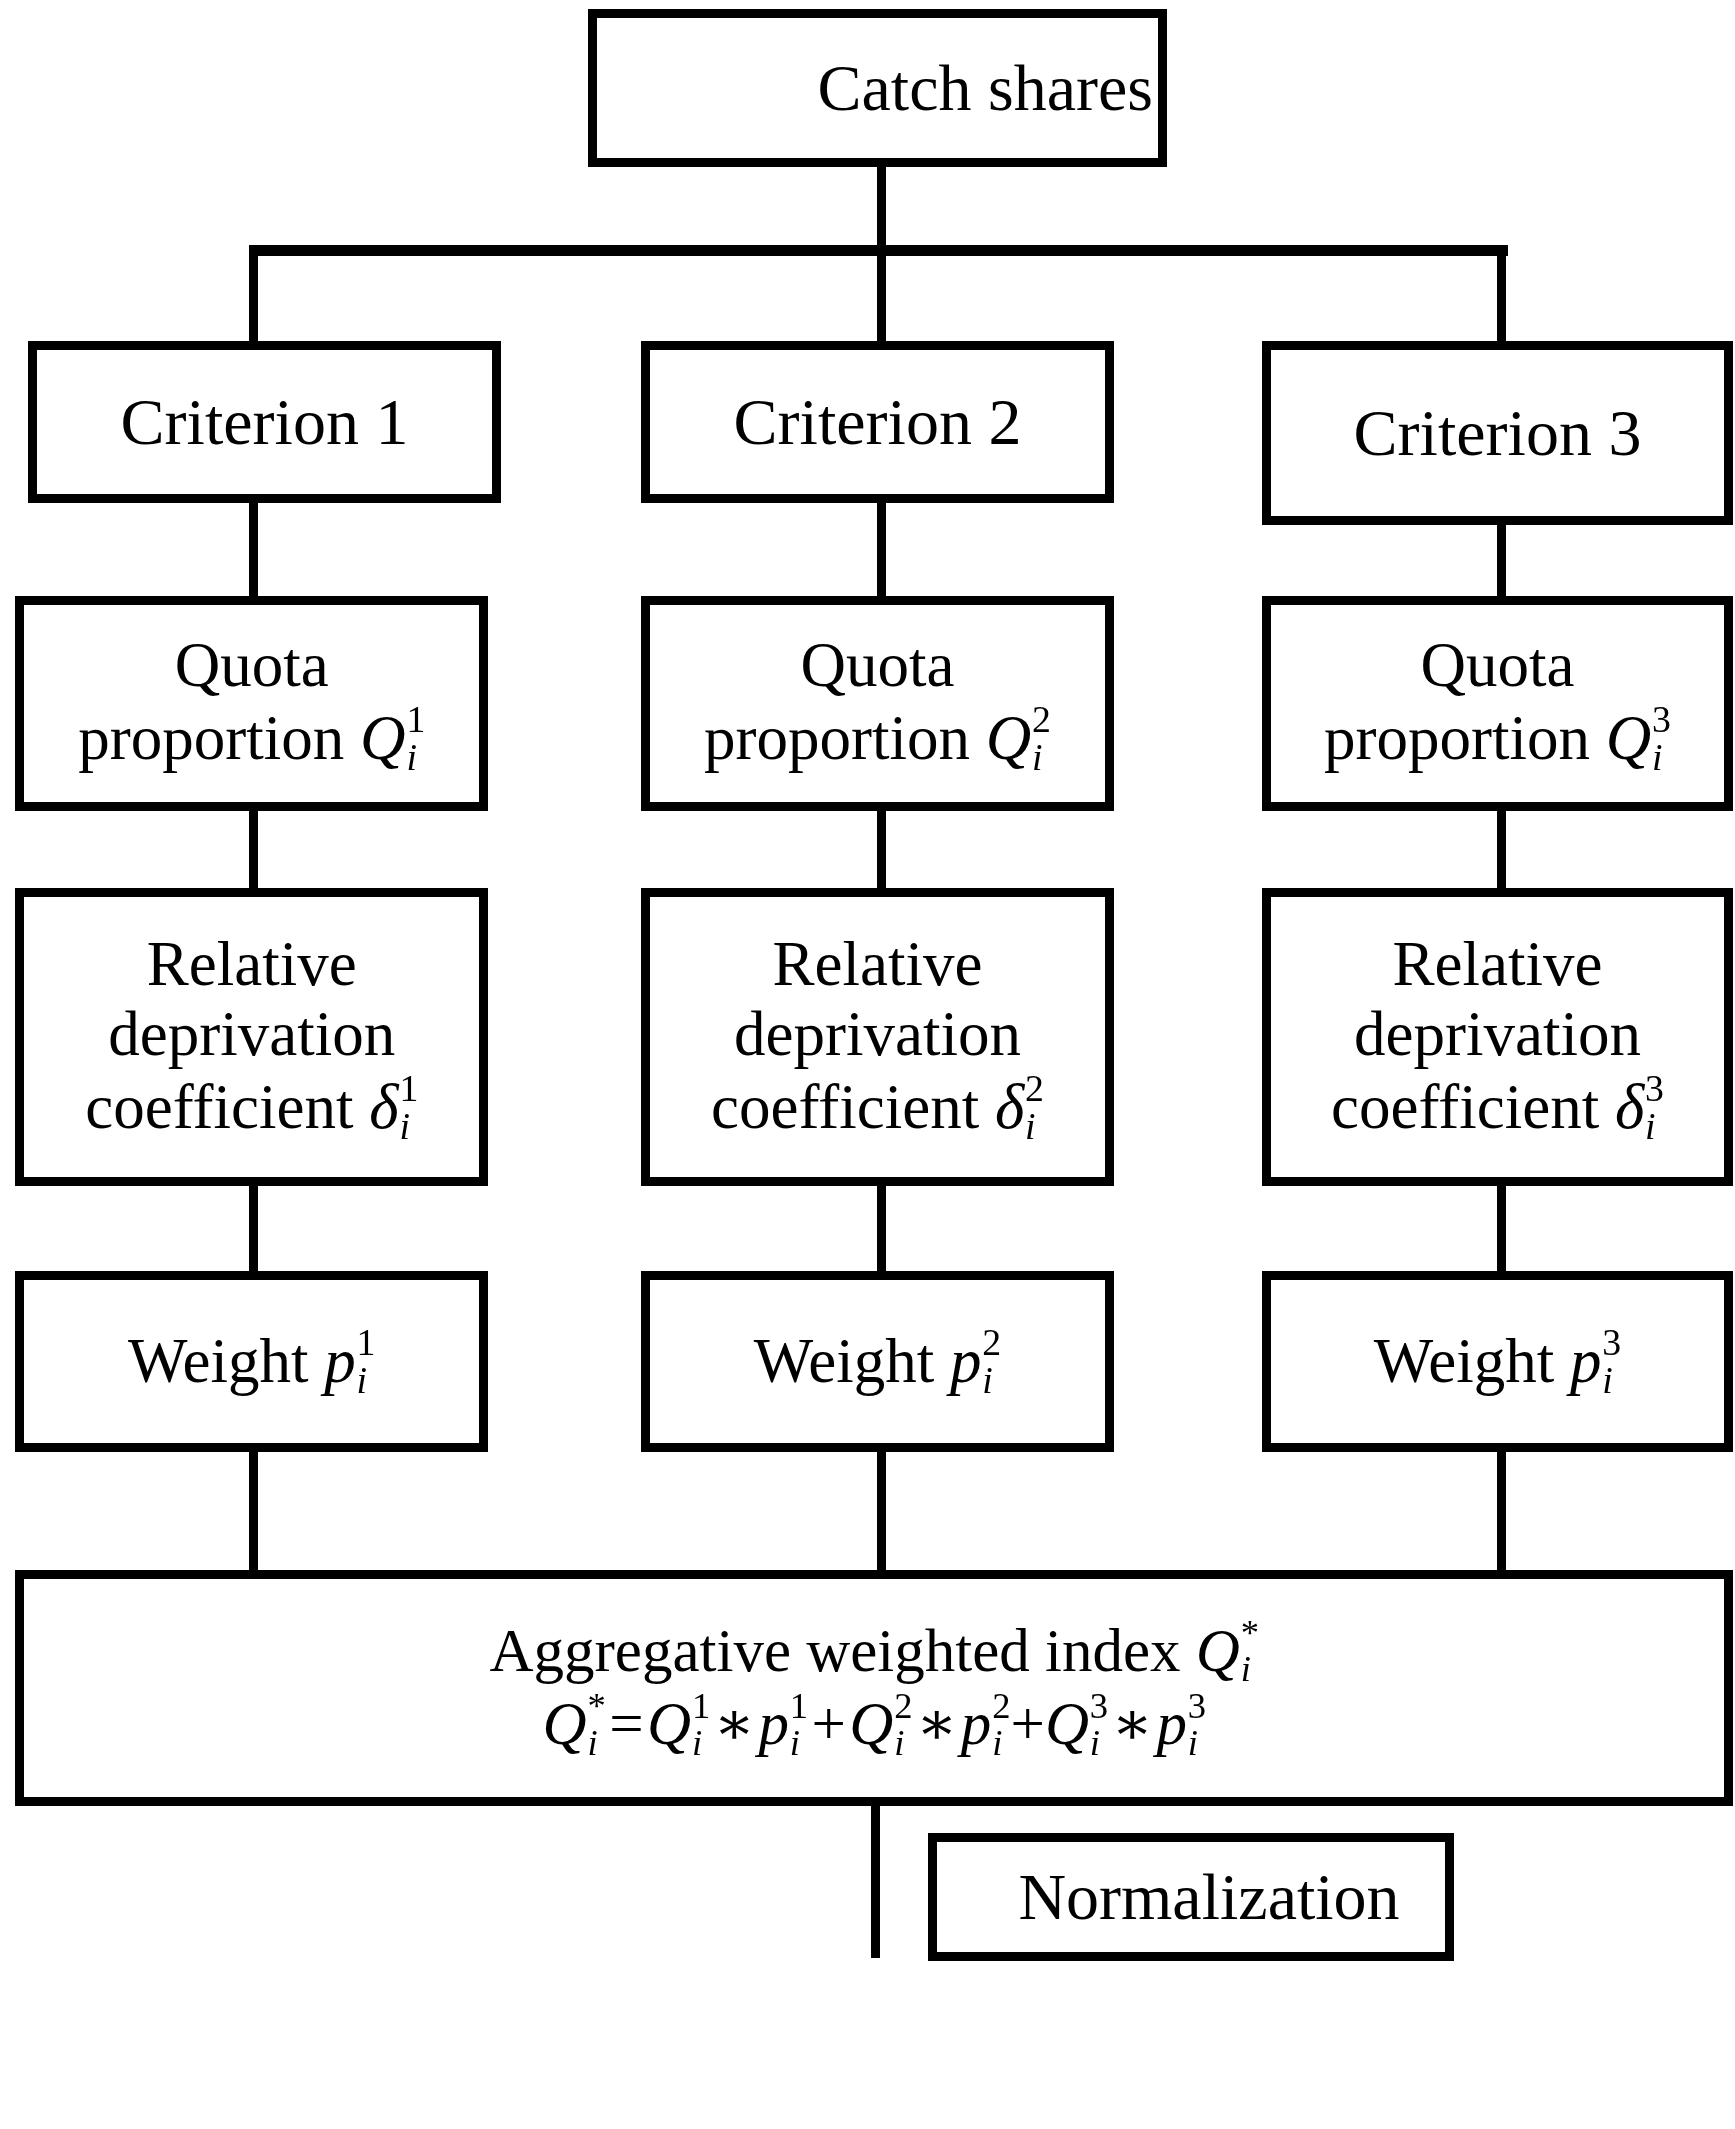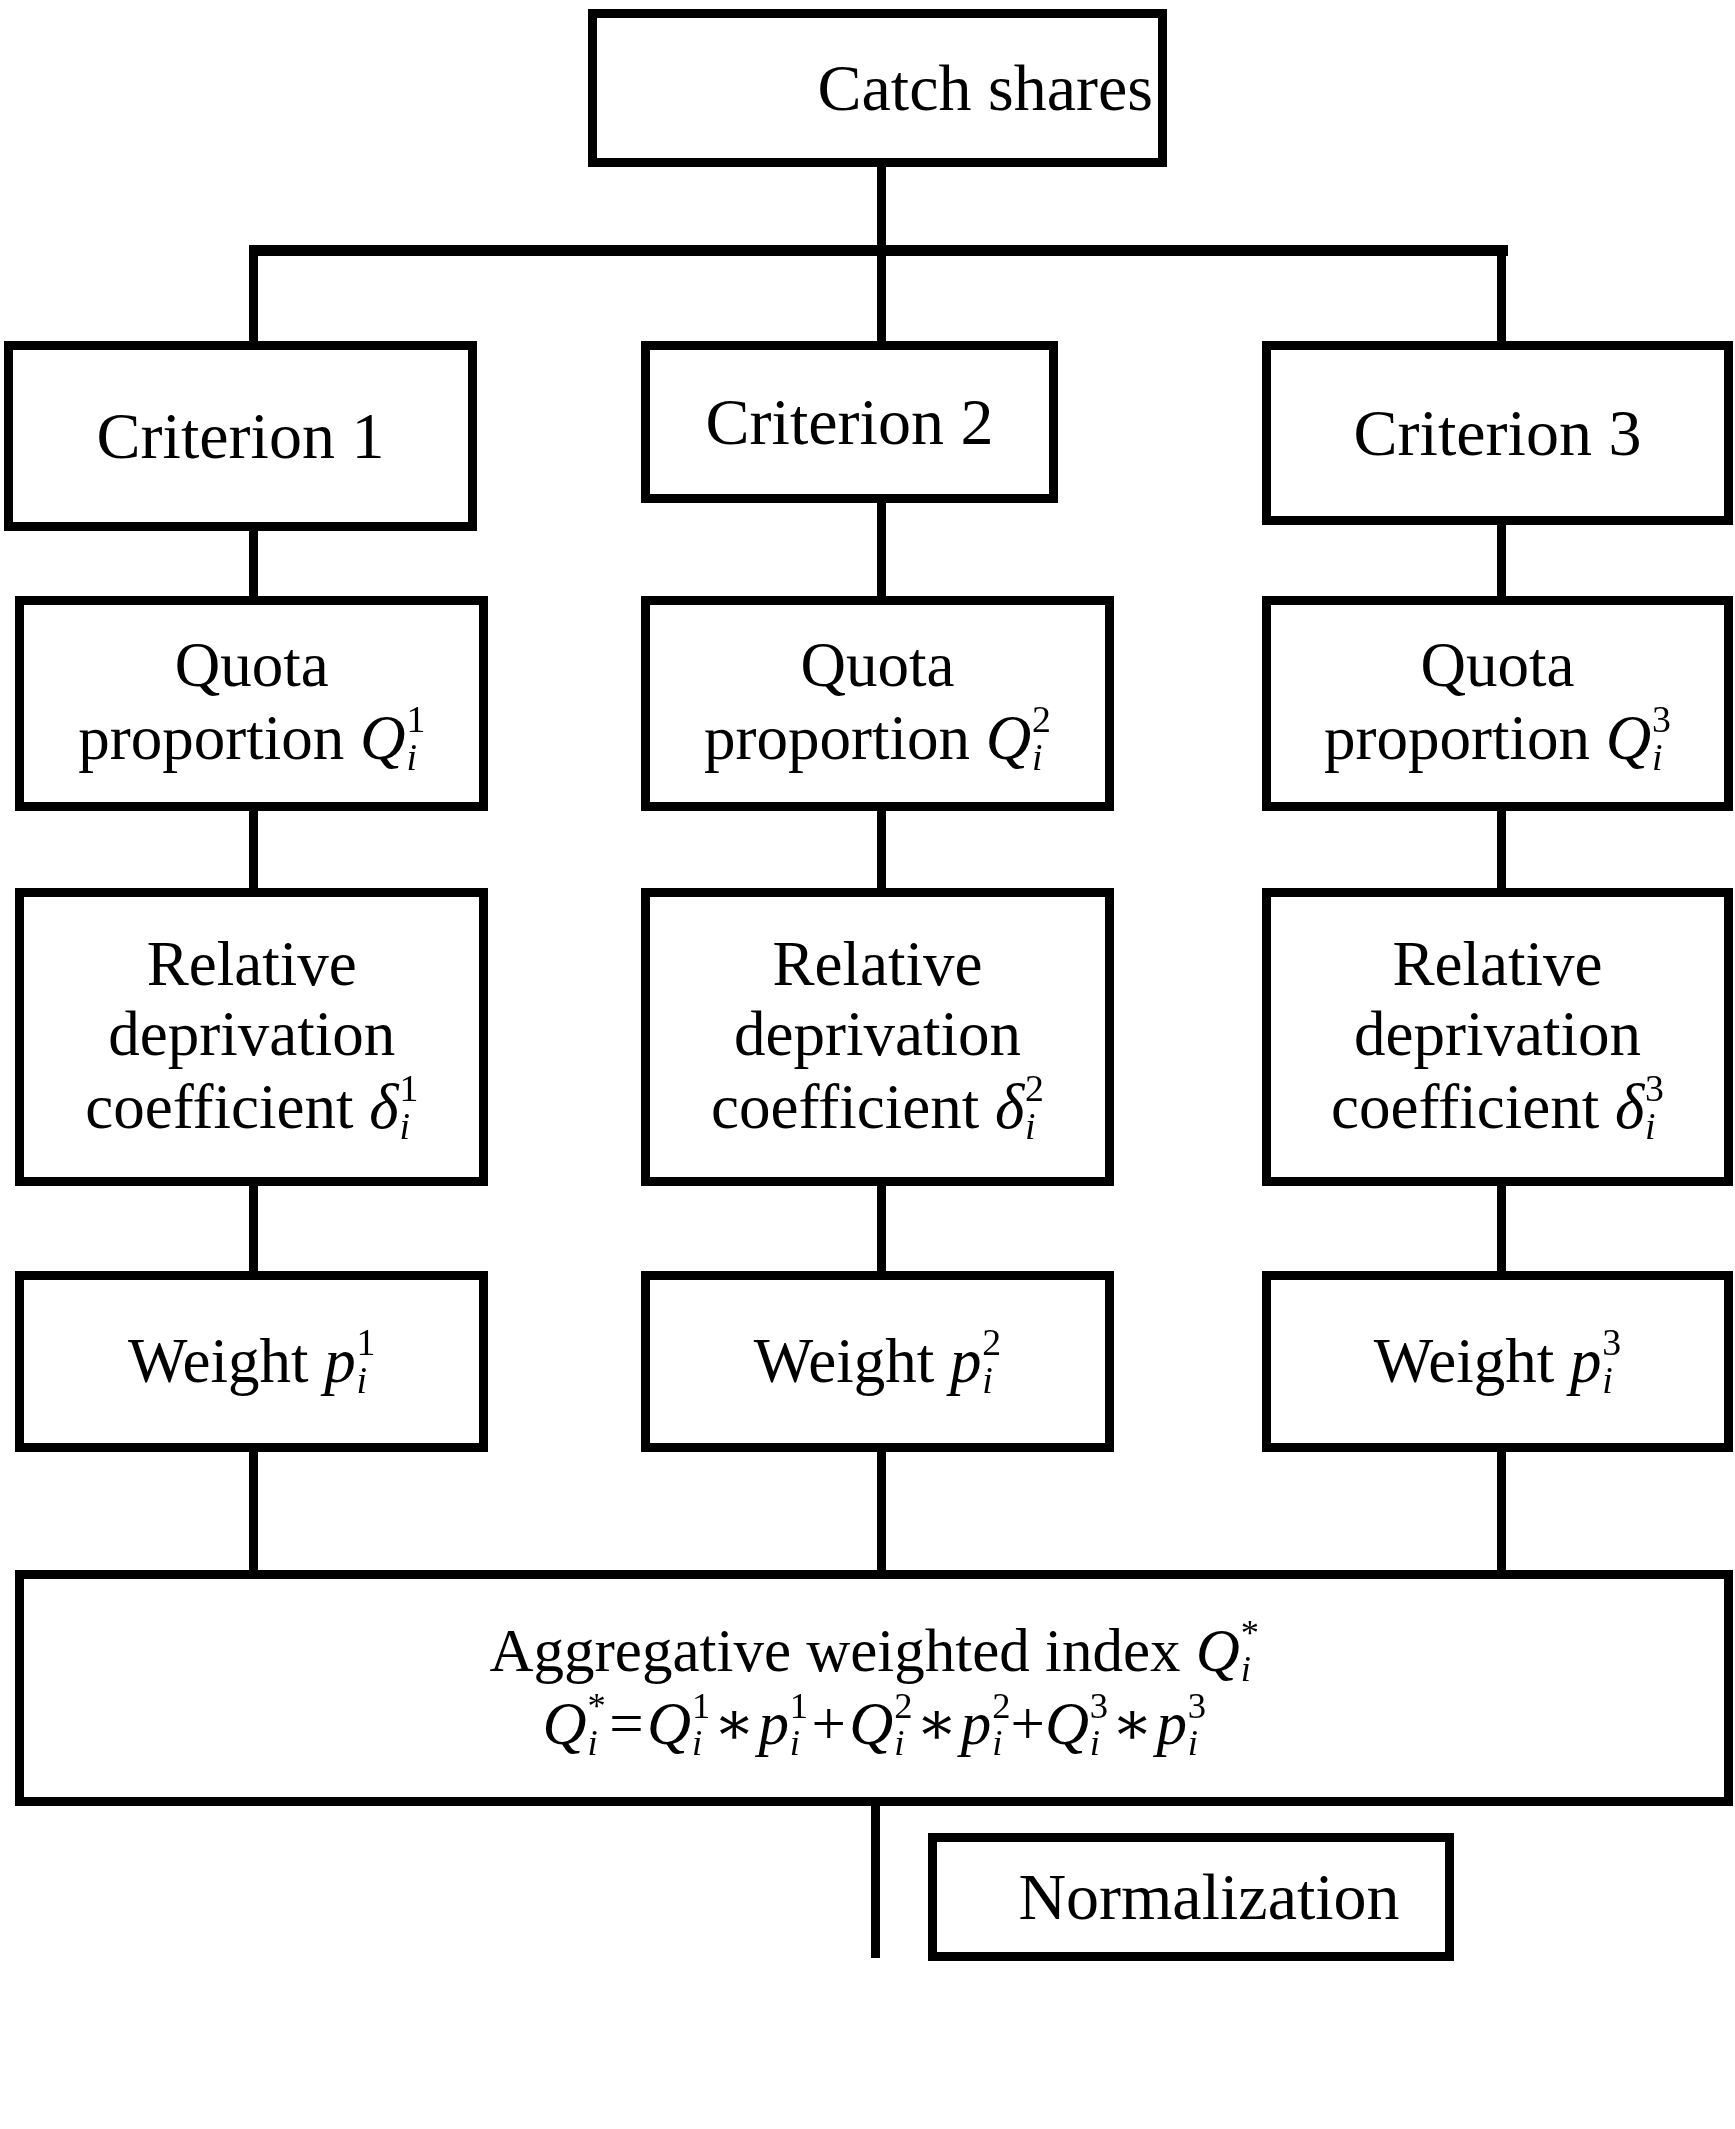--- a/index.html
+++ b/index.html
@@ -41,21 +41,21 @@
   </div>
 
   <div class="vline" style="left:877px;top:166px;height:85px;"></div>
 
   <div class="hline" style="left:249px;top:245px;width:1259px;"></div>
 
   <div class="vline" style="left:249px;top:245px;height:101px;"></div>
   <div class="vline" style="left:877px;top:245px;height:101px;"></div>
   <div class="vline" style="left:1497px;top:245px;height:101px;"></div>
 
-  <div class="node fs-big" style="left:4px;top:341px;width:473px;height:190px;">
+  <div class="node fs-big" style="left:28px;top:341px;width:473px;height:162px;">
     <span class="txt">Criterion 1</span>
   </div>
   <div class="vline" style="left:249px;top:501px;height:101px;"></div>
 
   <div class="node fs-mid" style="left:15.3px;top:596px;width:473px;height:215px;">
     <span class="txt">
       <span>Quota</span><br>
       <span>proportion</span>
       <i class="var">Q</i><span class="supsub"><span class="s1">1</span><span class="s2">i</span></span>
     </span>
@@ -73,21 +73,21 @@
   <div class="vline" style="left:249px;top:1184px;height:92px;"></div>
 
   <div class="node fs-mid" style="left:15.3px;top:1271px;width:473px;height:181px;">
     <span class="txt">
       <span>Weight</span>
       <i class="var">p</i><span class="supsub"><span class="s1">1</span><span class="s2">i</span></span>
     </span>
   </div>
   <div class="vline" style="left:249px;top:1450px;height:126px;"></div>
 
-  <div class="node fs-big" style="left:641px;top:341px;width:417px;height:162px;">
+  <div class="node fs-big" style="left:641px;top:341px;width:473px;height:162px;">
     <span class="txt">Criterion 2</span>
   </div>
   <div class="vline" style="left:877px;top:501px;height:101px;"></div>
 
   <div class="node fs-mid" style="left:641px;top:596px;width:473px;height:215px;">
     <span class="txt">
       <span>Quota</span><br>
       <span>proportion</span>
       <i class="var">Q</i><span class="supsub"><span class="s1">2</span><span class="s2">i</span></span>
     </span>

